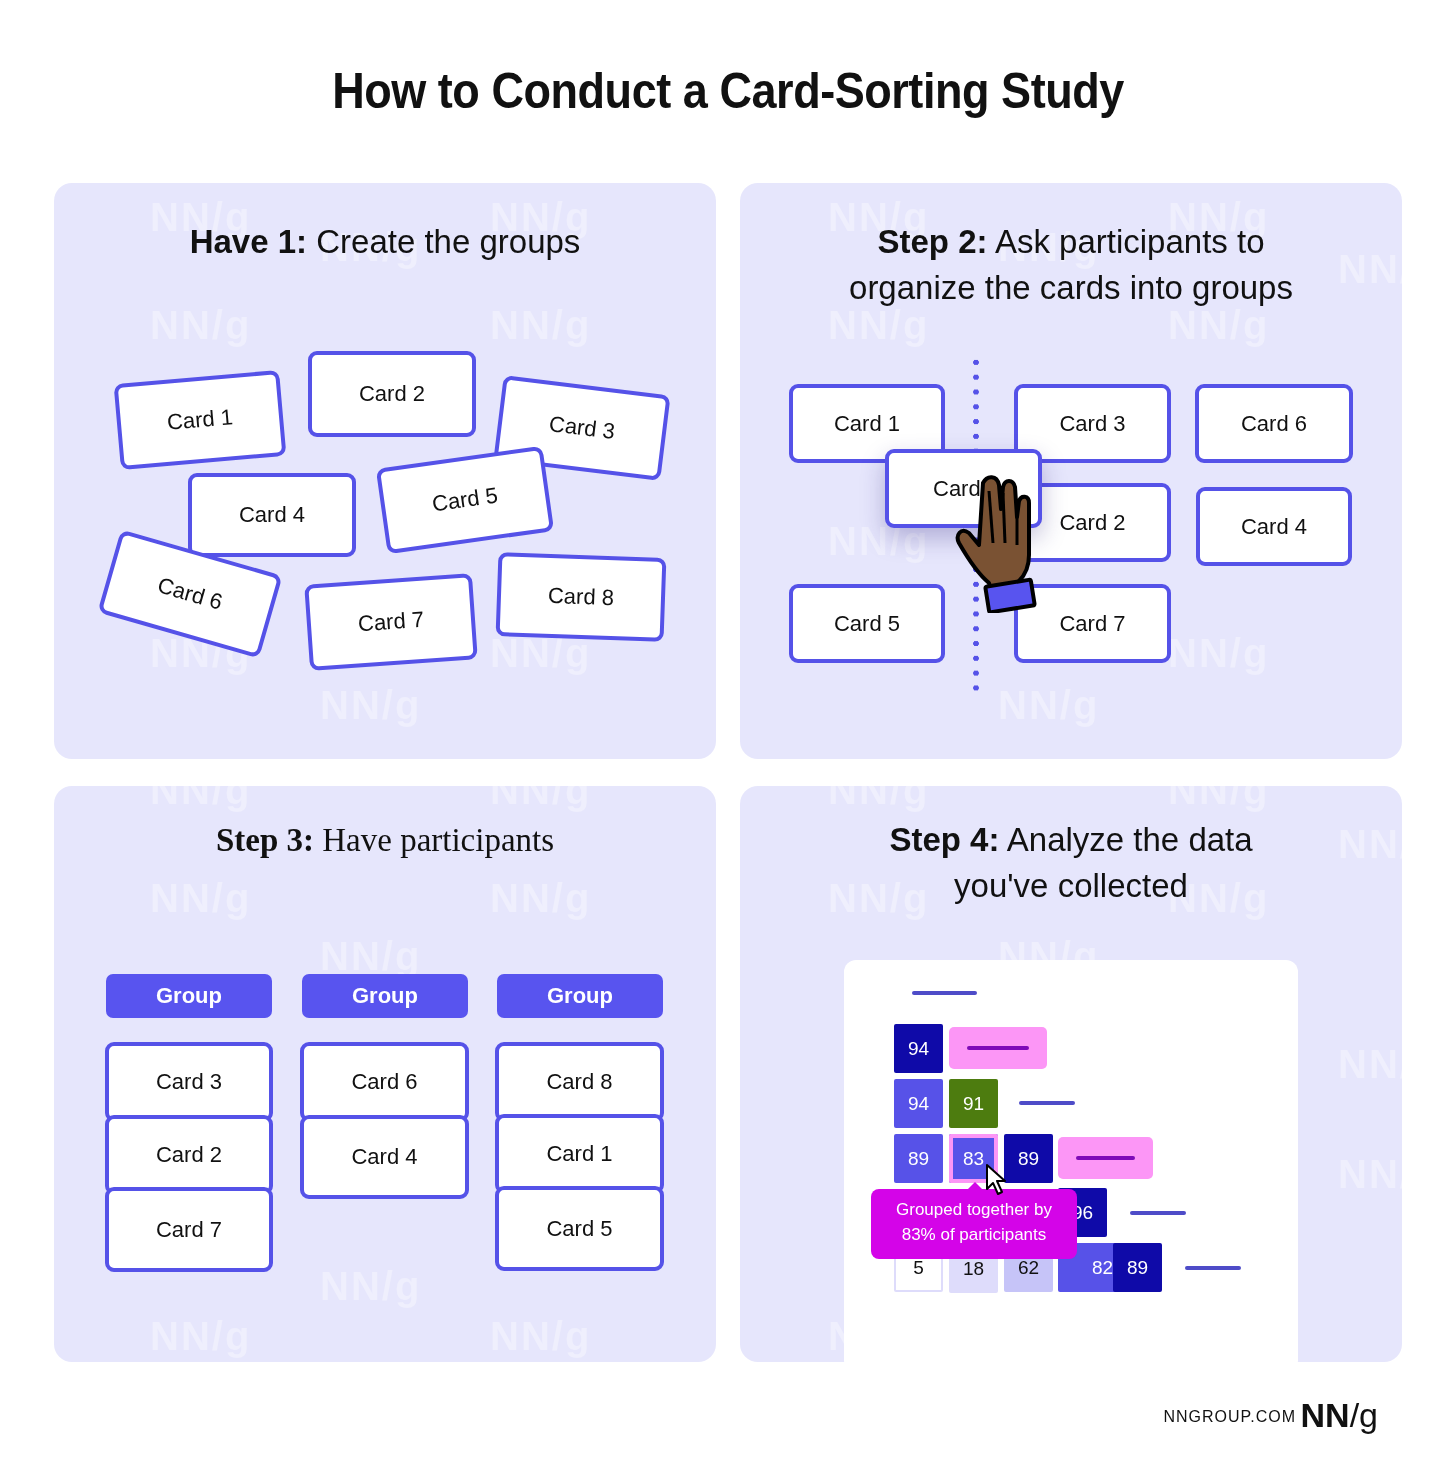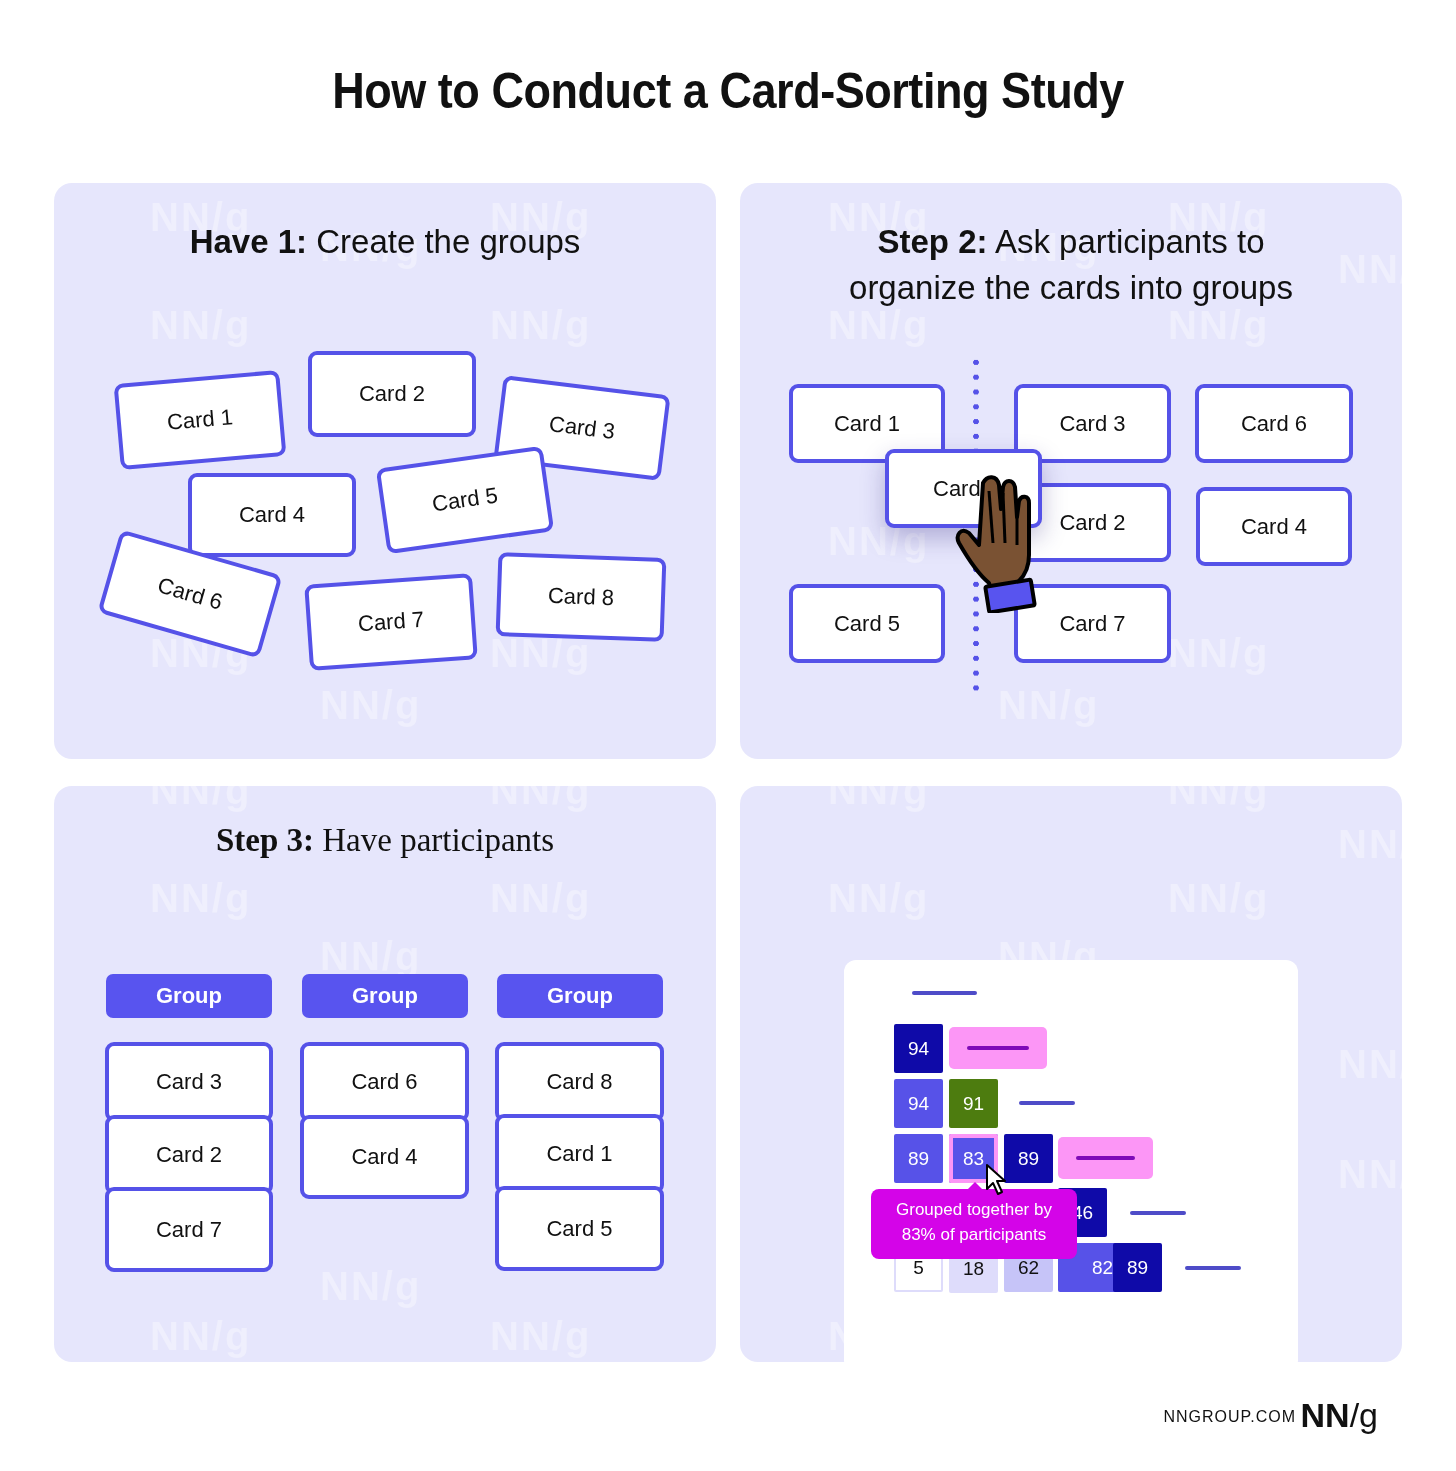--- a/index.html
+++ b/index.html
@@ -158,20 +158,25 @@
   <div class="wm" style="left:428px; top:-18px;">NN/g</div>
   <div class="wm" style="left:88px; top:90px;">NN/g</div>
   <div class="wm" style="left:428px; top:90px;">NN/g</div>
   <div class="wm" style="left:598px; top:36px;">NN/g</div>
   <div class="wm" style="left:258px; top:148px;">NN/g</div>
   <div class="wm" style="left:598px; top:256px;">NN/g</div>
   <div class="wm" style="left:598px; top:366px;">NN/g</div>
   <div class="wm" style="left:88px; top:528px;">NN/g</div>
   <div class="wm" style="left:428px; top:528px;">NN/g</div>
 
+  <div class="step-title" style="top:31px;">
+    <b>Step 4:</b>
+    <span>Analyze the data</span><br>
+    <span>you've collected</span>
+  </div>
 
   <div class="chart-box">
 
     <div class="lbl-line" style="left:68px; top:31px; width:65px;"></div>
 
     <div class="cell" style="left:50px; top:64px; background:#0f0aa8; color:#fff;">94</div>
     <div class="hl-label" style="left:105px; top:67px; width:98px; height:42px;">
         <div class="inner"></div>
       </div>
 
@@ -179,21 +184,21 @@
     <div class="cell" style="left:105px; top:119px; background:#4d7c0f; color:#fff;">91</div>
     <div class="lbl-line" style="left:175px; top:141px; width:56px;"></div>
 
     <div class="cell" style="left:50px; top:174px; background:#5752e8; color:#fff;">89</div>
     <div class="cell" style="left:105px; top:174px; background:#5752e8; color:#fff; box-shadow:0 0 0 4px #fc96f6 inset; outline:0;">83</div>
     <div class="cell" style="left:160px; top:174px; background:#0f0aa8; color:#fff;">89</div>
     <div class="hl-label" style="left:214px; top:177px; width:95px; height:42px;">
         <div class="inner"></div>
       </div>
 
-    <div class="cell" style="left:214px; top:228px; background:#0f0aa8; color:#fff;">46</div>
+    <div class="cell" style="left:214px; top:228px; background:#0f0aa8; color:#fff;">96</div>
     <div class="lbl-line" style="left:286px; top:251px; width:56px;"></div>
 
     <div class="cell" style="left:50px; top:283px; background:#fff; color:#111; box-shadow:0 0 0 2px #dedcfb inset;">5</div>
     <div class="cell" style="left:105px; top:284px; background:#dedcfb; color:#111;">18</div>
     <div class="cell" style="left:160px; top:283px; background:#c6c4f8; color:#111;">62</div>
     <div class="cell" style="left:214px; top:283px; background:#5752e8; color:#fff;padding-left:20px;">82</div>
     <div class="cell" style="left:269px; top:283px; background:#0f0aa8; color:#fff;">89</div>
     <div class="lbl-line" style="left:341px; top:306px; width:56px;"></div>
 
     <div class="tooltip" style="left:27px; top:229px; width:206px; height:70px;">

